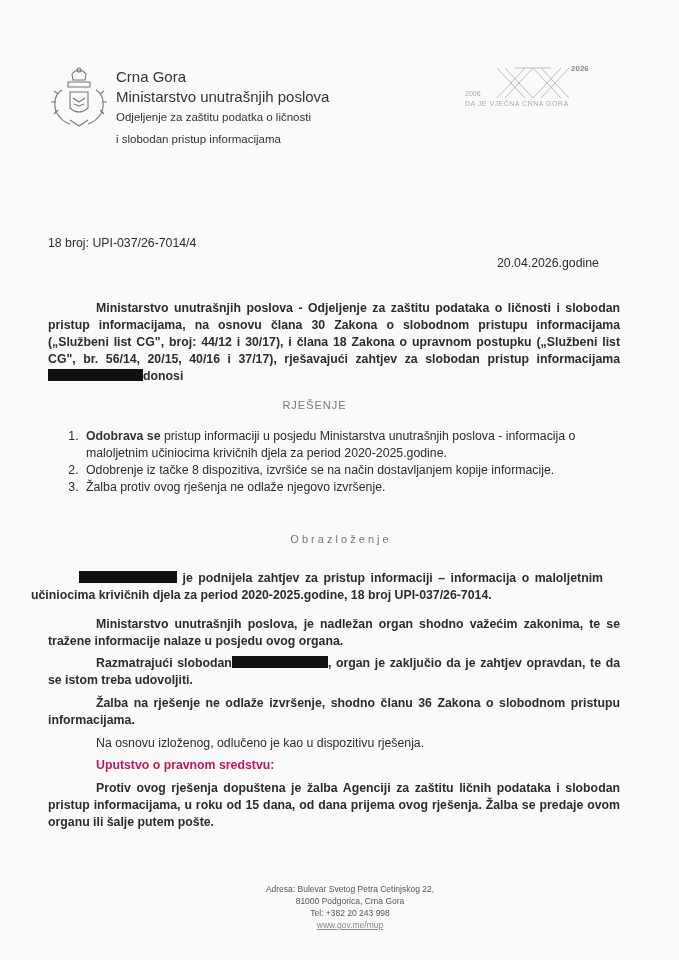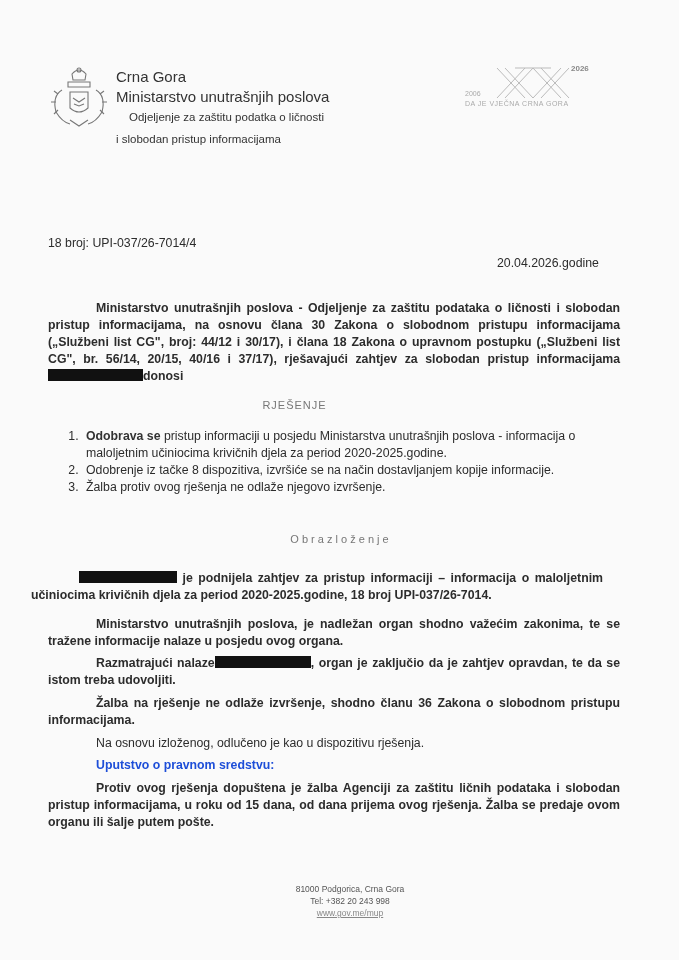--- a/index.html
+++ b/index.html
@@ -32,21 +32,21 @@
       <path d="M22 28 h18 v16 q-9 8 -18 0z"></path>
       <path d="M25 34 l6 4 l6 -4 M26 40 l5 2 l5 -2"></path>
       <path d="M10 30 l-4 -3 M8 38 l-5 0 M10 46 l-4 4 M52 30 l4 -3 M54 38 l5 0 M52 46 l4 4"></path>
       <path d="M22 56 l9 6 l9 -6"></path>
     </g>
   </svg>
 </div>
 
 <div class="abs hdr1" style="left:116px;top:68px;text-align:right;">Crna Gora</div>
 <div class="abs hdr1" style="left:116px;top:88px;">Ministarstvo unutrašnjih poslova</div>
-<div class="abs hdr2" style="left:116px;top:111px;margin-left:13px;">Odjeljenje za zaštitu podatka o ličnosti</div>
+<div class="abs hdr2" style="left:116px;top:111px;">Odjeljenje za zaštitu podatka o ličnosti</div>
 <div class="abs hdr2" style="left:116px;top:133px;">i slobodan pristup informacijama</div>
 
 <div class="abs" style="left:485px;top:62px;width:140px;height:50px;">
   <svg width="140" height="50" viewBox="0 0 140 50" style="position:absolute;left:0;top:0;">
     <g fill="none" stroke="#bbb" stroke-width="1">
       <path d="M12 6 L40 36 M20 6 L48 36 M40 6 L12 36 M48 6 L20 36"></path>
       <path d="M48 6 L76 36 M56 6 L84 36 M76 6 L48 36 M84 6 L56 36"></path>
       <path d="M30 6 h36"></path>
     </g>
   </svg>
@@ -55,47 +55,48 @@
   <div class="abs" style="left:-20px;top:38px;font-size:7px;color:#aaa;letter-spacing:0.5px;white-space:nowrap;">DA JE VJEČNA CRNA GORA</div>
 </div>
 
 <div class="abs p" style="left:48px;top:235px;">18 broj: UPI-037/26-7014/4</div>
 <div class="abs p" style="left:497px;top:255px;">20.04.2026.godine</div>
 
 <div class="abs p justify indent" style="left:48px;top:300px;width:572px;">
   <span>Ministarstvo unutrašnjih poslova - Odjeljenje za zaštitu podataka o ličnosti i slobodan pristup informacijama, na osnovu člana 30 Zakona o slobodnom pristupu informacijama („Službeni list CG", broj: 44/12 i 30/17), i člana 18 Zakona o upravnom postupku („Službeni list CG", br. 56/14, 20/15, 40/16 i 37/17), rješavajući zahtjev za slobodan pristup informacijama</span><span class="redact" style="width:95px;"></span><span>donosi</span>
 </div>
 
-<div class="abs center" style="left:0;top:399px;width:589px;font-size:11px;letter-spacing:1px;color:#777;">RJEŠENJE</div>
+<div class="abs center" style="left:0;top:399px;width:589px;font-size:11px;letter-spacing:1px;color:#777;padding-left:20px;">RJEŠENJE</div>
 <div class="abs p" style="left:64px;top:428px;width:560px;">
   <ol>
     <li><span class="b">Odobrava se</span><span> pristup informaciji u posjedu Ministarstva unutrašnjih poslova - informacija o maloljetnim učiniocima krivičnih djela za period 2020-2025.godine.</span></li>
     <li><span>Odobrenje iz tačke 8 dispozitiva, izvršiće se na način dostavljanjem kopije informacije.</span></li>
     <li><span>Žalba protiv ovog rješenja ne odlaže njegovo izvršenje.</span></li>
   </ol>
 </div>
 
 <div class="abs center" style="left:0;top:533px;width:679px;font-size:11px;color:#777;">O b r a z l o ž e n j e</div>
 
 <div class="abs p justify indent" style="left:31px;top:570px;width:572px;">
   <span class="redact" style="width:98px;"></span>
   <span>je podnijela zahtjev za pristup informaciji – informacija o maloljetnim učiniocima krivičnih djela za period 2020-2025.godine, 18 broj UPI-037/26-7014.</span>
 </div>
 
 <div class="abs p justify indent" style="left:48px;top:616px;width:572px;">Ministarstvo unutrašnjih poslova, je nadležan organ shodno važećim zakonima, te se tražene informacije nalaze u posjedu ovog organa.</div>
 
 <div class="abs p justify indent" style="left:48px;top:655px;width:572px;">
-  <span>Razmatrajući nalaze</span><span class="redact" style="width:96px;"></span><span>, organ je zaključio da je zahtjev opravdan, te da se istom treba udovoljiti.</span>
+  <span>Razmatrajući slobodan</span><span class="redact" style="width:96px;"></span><span>, organ je zaključio da je zahtjev opravdan, te da se istom treba udovoljiti.</span>
 </div>
 
 <div class="abs p justify indent" style="left:48px;top:695px;width:572px;">Žalba na rješenje ne odlaže izvršenje, shodno članu 36 Zakona o slobodnom pristupu informacijama.</div>
 
 <div class="abs p indent" style="left:48px;top:735px;width:572px;">Na osnovu izloženog, odlučeno je kao u dispozitivu rješenja.</div>
 
-<div class="abs p indent b" style="left:48px;top:757px;width:572px;font-weight:bold;color:#1d4ed8;">Uputstvo o pravnom sredstvu:</div>
+<div class="abs p indent b" style="left:48px;top:757px;width:572px;font-weight:bold;color:#be185d;">Uputstvo o pravnom sredstvu:</div>
 
 <div class="abs p justify indent" style="left:48px;top:780px;width:572px;">Protiv ovog rješenja dopuštena je žalba Agenciji za zaštitu ličnih podataka i slobodan pristup informacijama, u roku od 15 dana, od dana prijema ovog rješenja. Žalba se predaje ovom organu ili šalje putem pošte.</div>
 
 <div class="abs footer" style="left:200px;top:883px;width:300px;">
+  <div>Adresa: Bulevar Svetog Petra Cetinjskog 22,</div>
   <div>81000 Podgorica, Crna Gora</div>
   <div>Tel: +382 20 243 998</div>
   <div style="text-decoration:underline;color:#888;">www.gov.me/mup</div>
 </div>
 
 </body></html>

